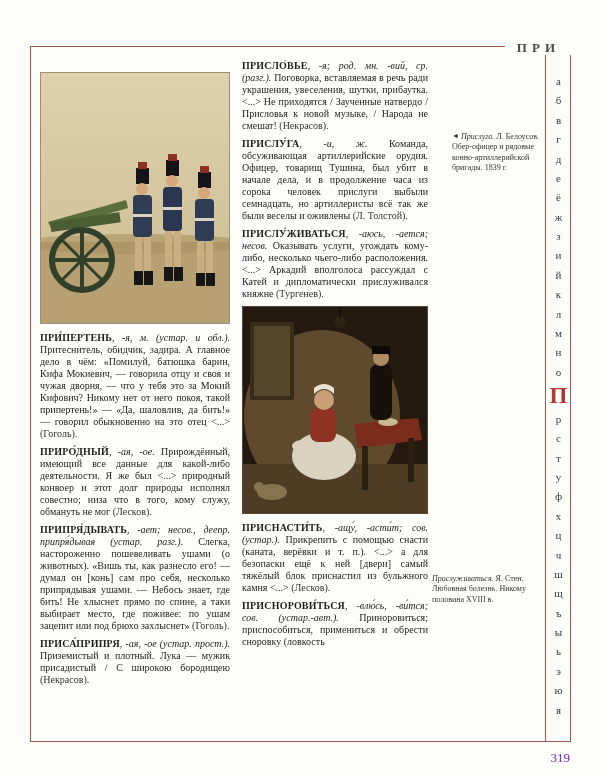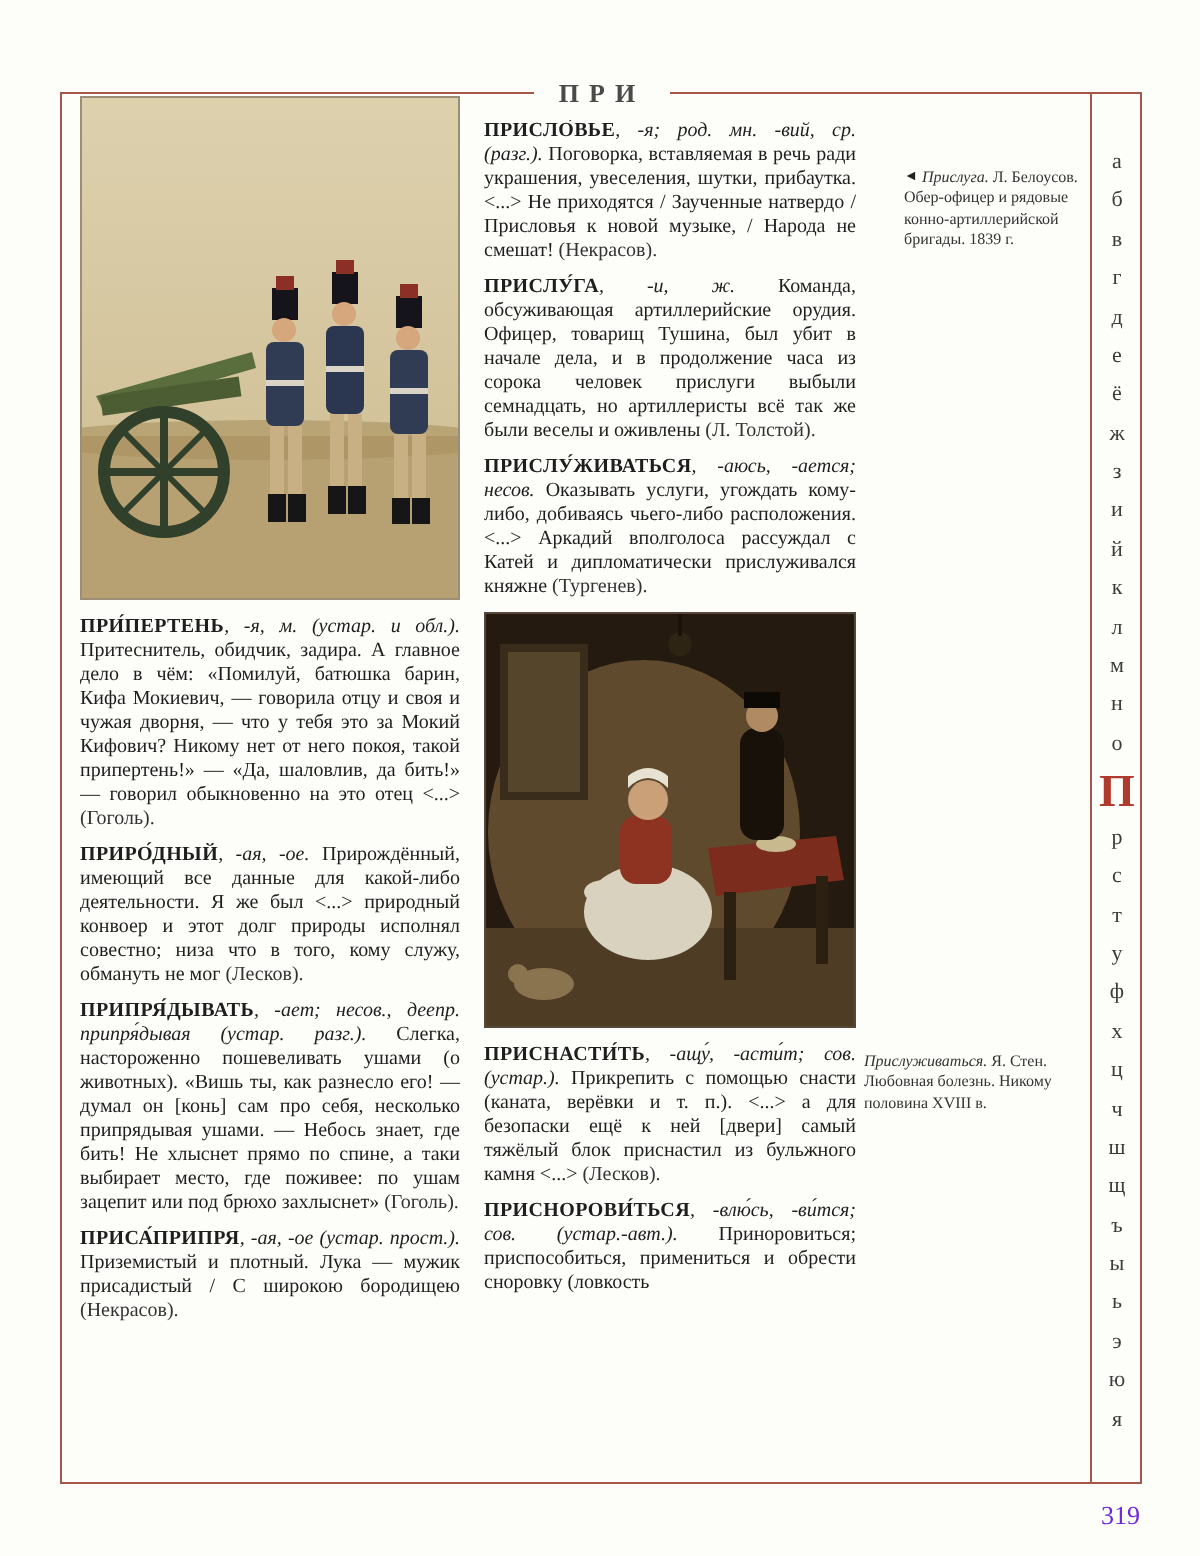--- a/index.html
+++ b/index.html
@@ -10,44 +10,44 @@
   }
   .frame{
     position:absolute;left:30px;top:46px;width:541px;height:696px;
     border:1px solid #a8564c;box-sizing:border-box;
   }
   .alpha-divider{
     position:absolute;left:545px;top:47px;width:1px;height:694px;
     background:#a8564c;
   }
   .running-head{
-    position:absolute;left:30px;top:38px;width:542px;text-align:center;z-index:3;
+    position:absolute;left:30px;top:38px;width:542px;text-align:right;z-index:3;
   }
   .running-head span{
     background:#fdfdfa;padding:0 12px;font-size:13px;font-weight:bold;
     letter-spacing:5px;color:#4a4a4a;
   }
   .col-left{
-    position:absolute;left:40px;top:48px;width:190px;height:682px;overflow:hidden;
+    position:absolute;left:40px;top:72px;width:190px;height:682px;overflow:hidden;
   }
   .col-mid{
     position:absolute;left:242px;top:60px;width:186px;height:678px;overflow:hidden;
   }
   .figure{display:block;margin:0 0 8px 0;}
   .figure svg{display:block;}
   .entry{
     font-size:10px;line-height:1.2;text-align:justify;margin:0 0 6px 0;color:#1e1e1e;
   }
   .head{font-weight:bold;letter-spacing:0.2px;}
   .gram{font-style:italic;}
   .def{font-style:normal;}
   .quote{}
   .src{font-style:normal;color:#333;}
   .caption{
-    position:absolute;font-size:8px;line-height:1.3;color:#333;text-align:left;
+    position:absolute;font-size:8px;line-height:1.3;color:#333;text-align:left;margin-top:48px;
   }
   .caption .cap-title{font-style:italic;}
   .cap-artillery{left:452px;top:84px;width:88px;}
   .cap-painting{left:432px;top:526px;width:106px;}
   .pointer{color:#222;font-size:7px;vertical-align:1px;}
   .alphabet{
     position:absolute;left:546px;top:76px;width:25px;height:640px;
     display:flex;flex-direction:column;justify-content:space-between;align-items:center;
     font-size:11px;color:#3c3c3c;
   }
@@ -169,21 +169,21 @@
 
   <div class="entry">
     <span class="head">ПРИСЛУ́ГА</span><span class="gram">, -и, ж.</span>
     <span class="def">Команда, обсуживающая артиллерийские орудия.</span>
     <span class="quote">Офицер, товарищ Тушина, был убит в начале дела, и в продолжение часа из сорока человек прислуги выбыли семнадцать, но артиллеристы всё так же были веселы и оживлены</span>
     <span class="src">(Л. Толстой).</span>
   </div>
 
   <div class="entry">
     <span class="head">ПРИСЛУ́ЖИВАТЬСЯ</span><span class="gram">, -аюсь, -ается; несов.</span>
-    <span class="def">Оказывать услуги, угождать кому-либо, добиваясь чьего-либо расположения.</span>
+    <span class="def">Оказывать услуги, угождать кому-либо, несколько чьего-либо расположения.</span>
     <span class="quote">&lt;...&gt; Аркадий вполголоса рассуждал с Катей и дипломатически прислуживался княжне</span>
     <span class="src">(Тургенев).</span>
   </div>
 
   <span class="figure">
     <svg width="186" height="208" viewBox="0 0 186 208" xmlns="http://www.w3.org/2000/svg">
       <rect x="0" y="0" width="186" height="208" fill="#241a10"></rect>
       <ellipse cx="80" cy="110" rx="78" ry="86" fill="#6a5434" opacity="0.85"></ellipse>
       <rect x="0" y="158" width="186" height="50" fill="#4e3c24"></rect>
       <rect x="8" y="16" width="44" height="78" fill="#3a2c1a"></rect>

